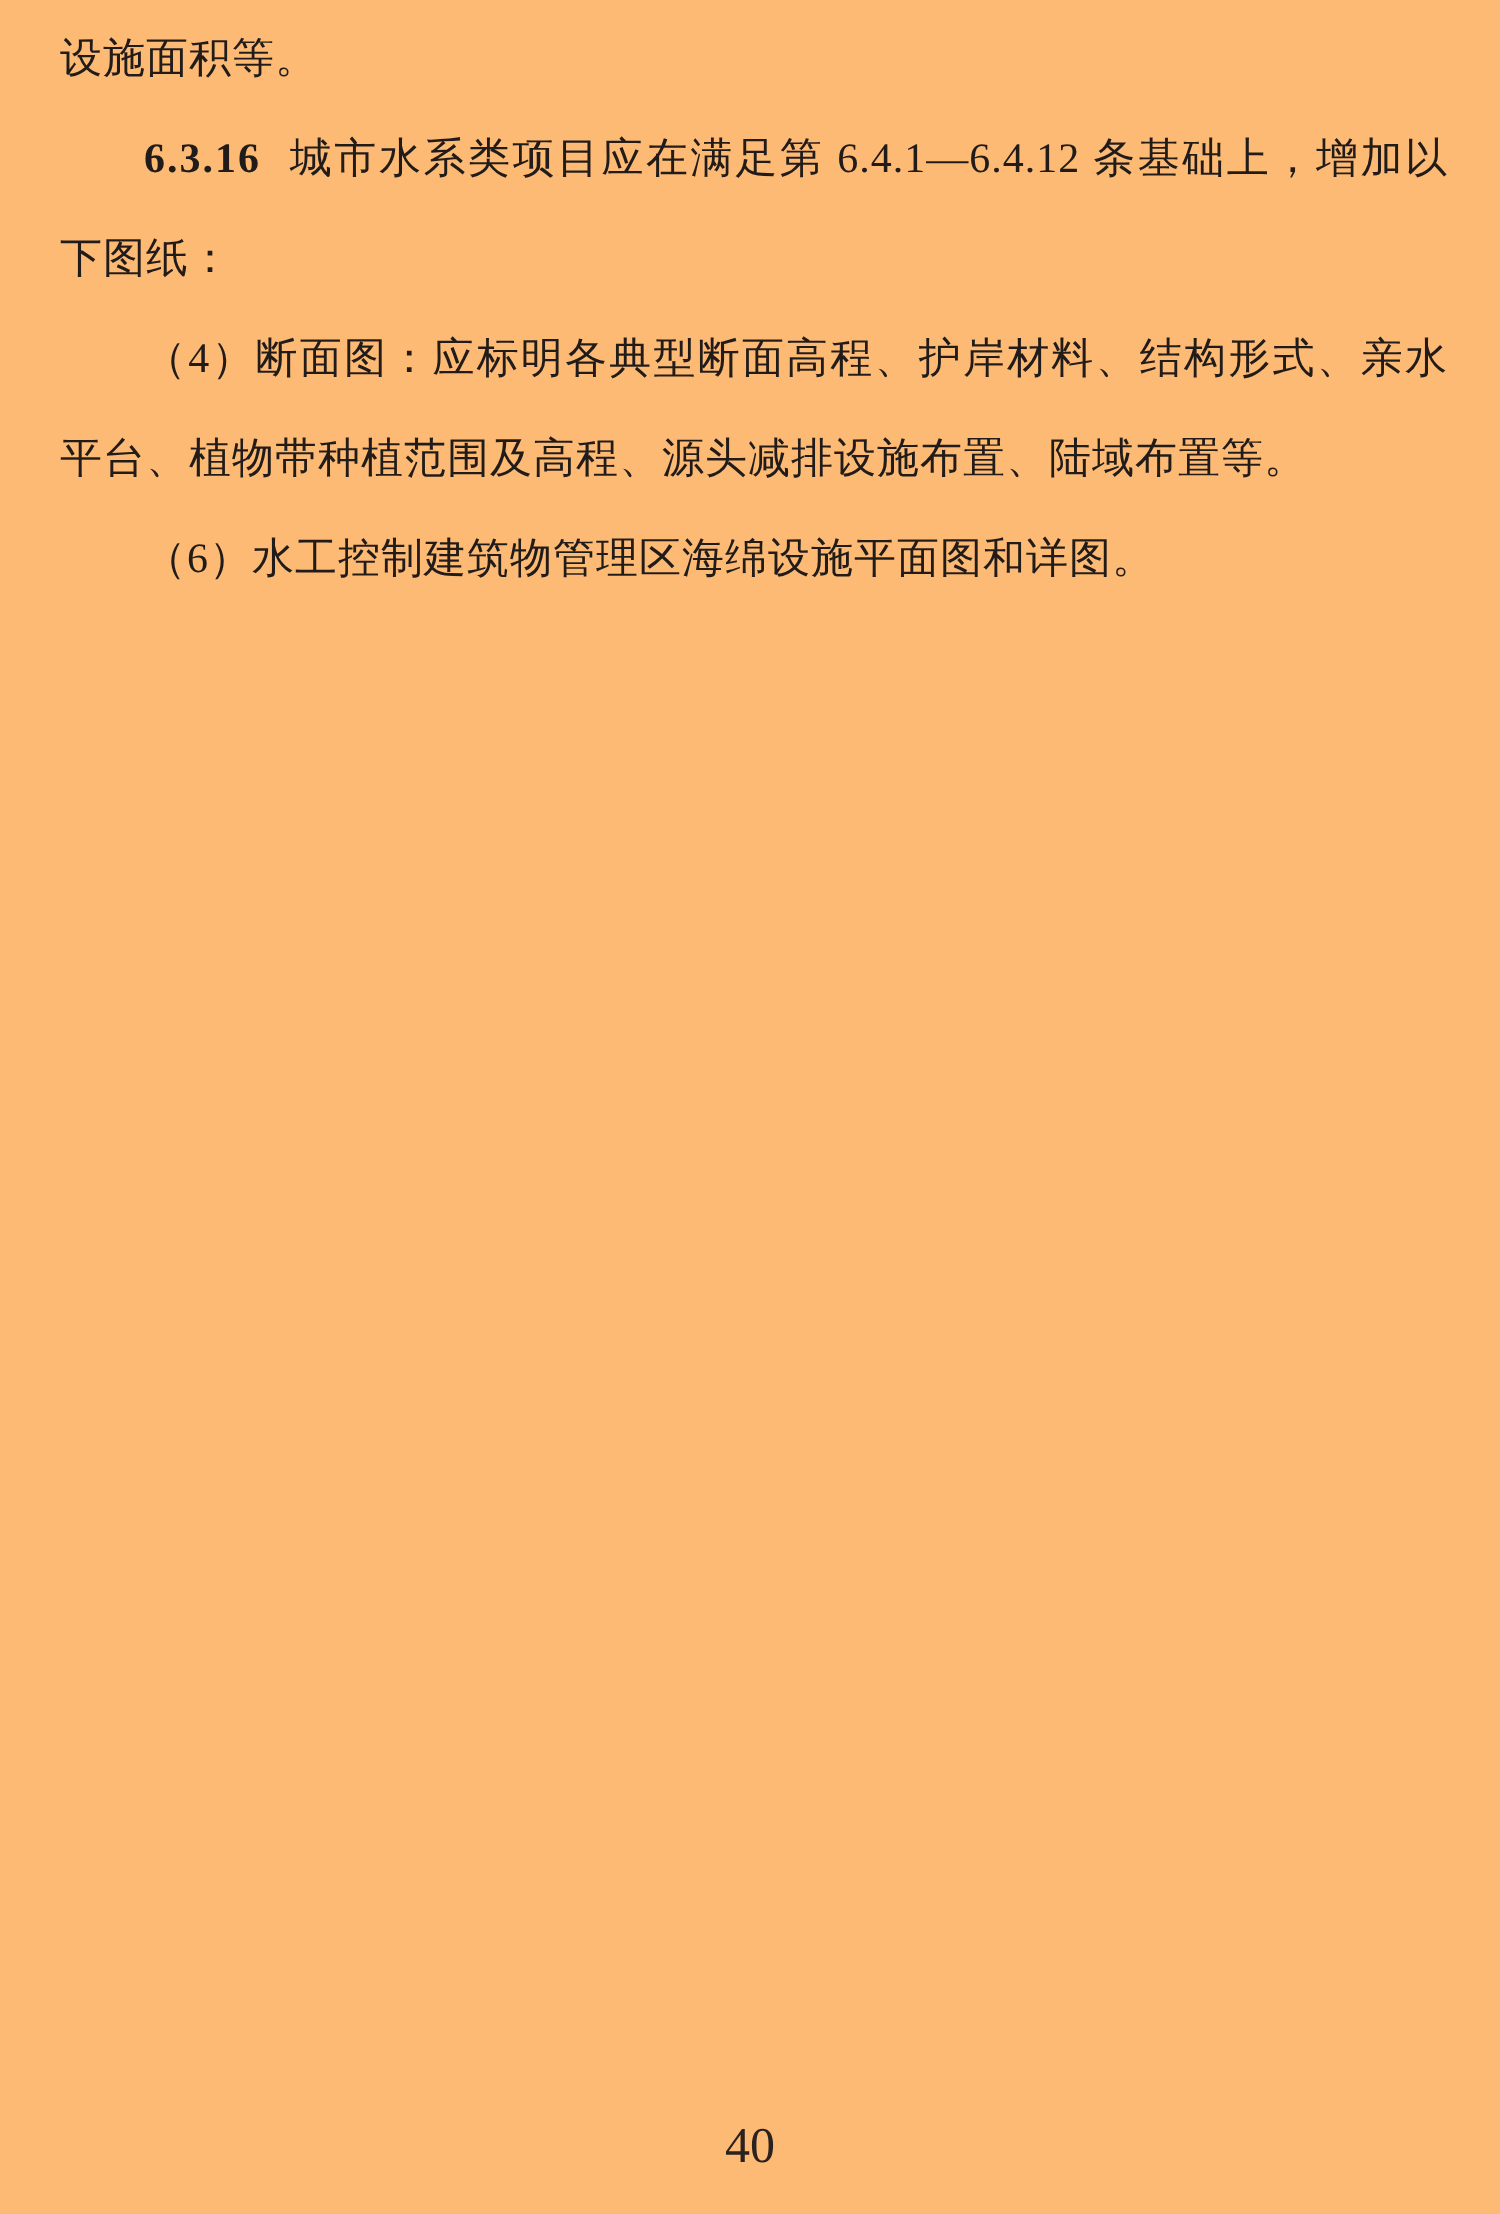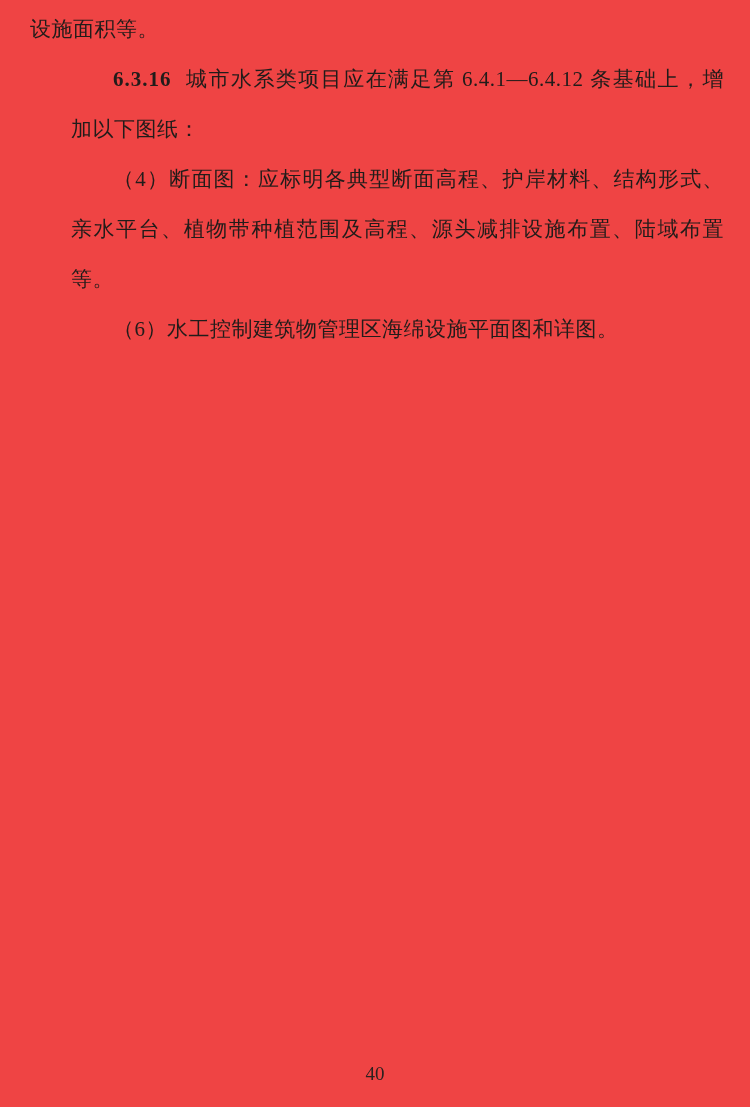--- a/index.html
+++ b/index.html
@@ -4,55 +4,54 @@
 <style>
   html, body {
     margin: 0;
     padding: 0;
     background: #ffffff;
   }
   .page {
     position: relative;
     width: 750px;
     height: 1107px;
-    background: #ef4444;
+    background: #fdba74;
     overflow: hidden;
     font-family: "Liberation Serif", "DejaVu Serif", serif;
     color: #211c1a;
   }
   .content {
     position: absolute;
     left: 30px;
     right: 26px;
     top: 4px;
     font-size: 21px;
     line-height: 50px;
     text-align: justify;
     letter-spacing: 0.5px;
   }
   p.para {
     margin: 0;
     padding: 0;
   }
   p.para.indent {
     text-indent: 2em;
-    margin-left: 41px;
   }
   .clause-num {
     font-weight: bold;
     margin-right: 0.65em;
     letter-spacing: 1px;
   }
   .page-number {
     position: absolute;
     left: 0;
     right: 0;
     top: 1062px;
     text-align: center;
-    font-size: 19px;
+    font-size: 25px;
     line-height: 24px;
     color: #2b211f;
   }
 </style>
 </head>
 <body>
 
 <div class="page">
   <div class="content">
       <p class="para">设施面积等。</p>

